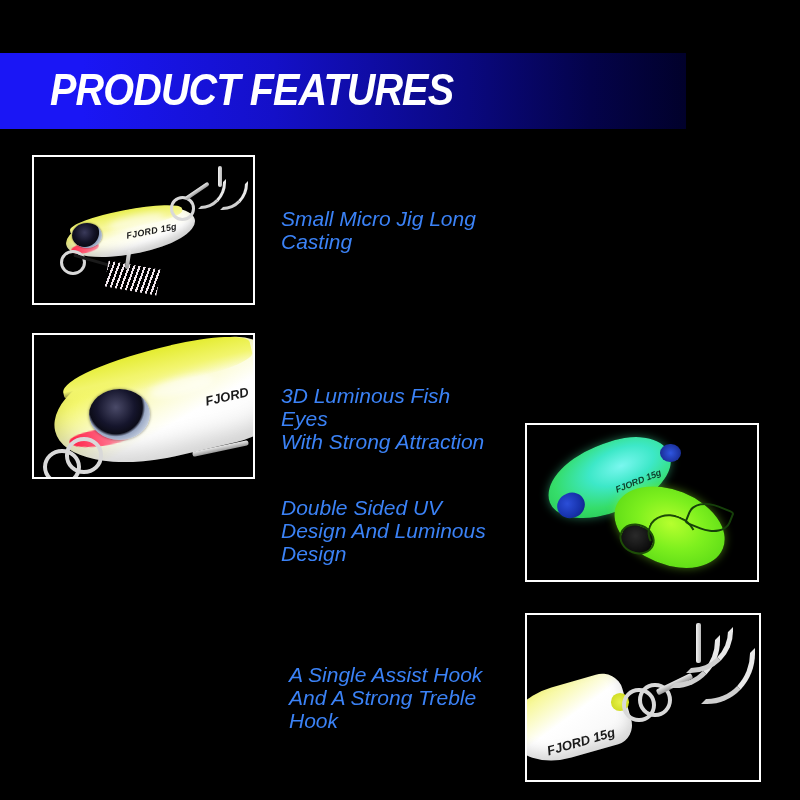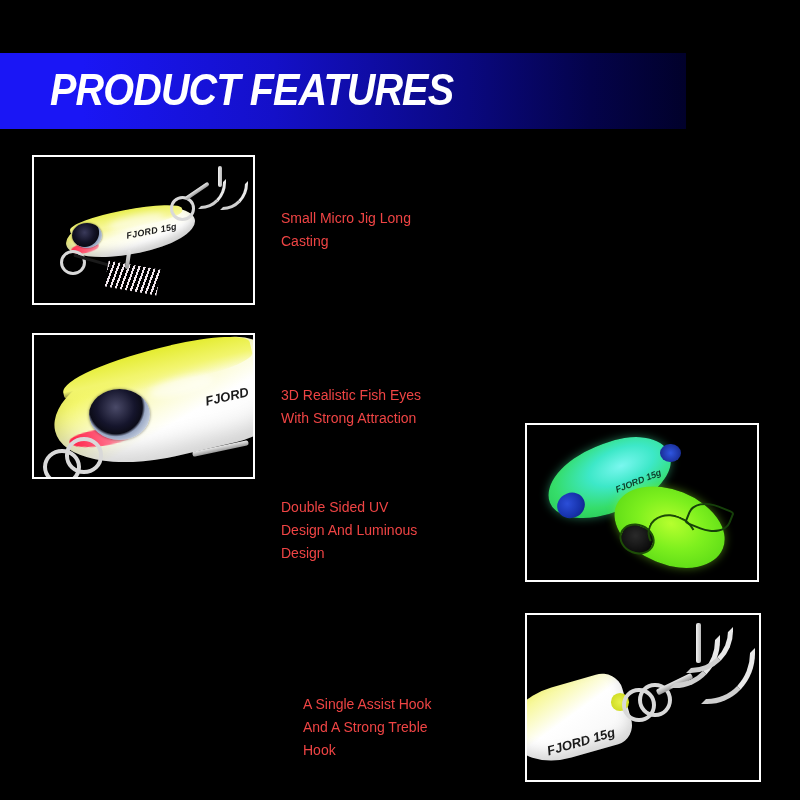--- a/index.html
+++ b/index.html
@@ -17,22 +17,22 @@
     font-size:45px;line-height:58px;font-weight:bold;font-style:italic;
     color:#ffffff;letter-spacing:-1px;
     transform:scaleX(.88);transform-origin:left center;
     white-space:nowrap;
   }
   
   .frame{position:absolute;border:2px solid #ffffff;background:#000;overflow:hidden;}
   .photo{position:absolute;inset:0;background:#000;}
   
   .feature-text{
-    position:absolute;color:#ef4444;
-    font-size:14px;line-height:23px;white-space:pre-line;
+    position:absolute;color:#3b82f6;font-style:italic;
+    font-size:21px;line-height:23px;white-space:pre-line;
   }
   
   .lure-body{position:absolute;border-radius:50% 48% 46% 50%/50% 50% 50% 50%;}
   .shine{position:absolute;border-radius:50%;background:rgba(255,255,255,.55);filter:blur(3px);}
   .eye{position:absolute;border-radius:50%;}
   .wire{position:absolute;background:linear-gradient(180deg,#e8e8e8,#9a9a9a);border-radius:2px;}
   .ring{position:absolute;border-radius:50%;border:3px solid #d9d9d9;}
   
   #p1 .body{
     left:14%;top:36%;width:60%;height:30%;
@@ -167,41 +167,41 @@
     <div class="redthroat"></div>
     <div class="shine" style="left:52%;top:30%;width:30%;height:12%;transform:rotate(-13deg);"></div>
     <div class="eye"></div>
     <div class="brand">FJORD</div>
     <div class="ring" style="left:14%;top:72%;width:14%;height:20%;border-width:4px;"></div>
     <div class="ring" style="left:4%;top:80%;width:14%;height:20%;border-width:4px;"></div>
     <div class="wire" style="right:2%;top:78%;width:26%;height:5px;transform:rotate(-12deg);"></div>
   </div>
 </div>
 
-<div class="feature-text" style="left:281px;top:384px;width:220px;">3D Realistic Fish Eyes
+<div class="feature-text" style="left:281px;top:384px;width:220px;">3D Luminous Fish Eyes
 With Strong Attraction</div>
 
 <div class="feature-text" style="left:281px;top:496px;width:220px;">Double Sided UV
 Design And Luminous
 Design</div>
 
 <div class="frame" id="p3" style="left:525px;top:423px;width:230px;height:155px;">
   <div class="photo">
     <div class="uv1"></div>
     <div class="uv1eye"></div>
     <div class="uv1tip"></div>
     <div class="uv1brand">FJORD 15g</div>
     <div class="uv2"></div>
     <div class="uv2eye"></div>
     <div class="uv2gill"></div>
     <div class="uv2fin"></div>
   </div>
 </div>
 
-<div class="feature-text" style="left:289px;top:693px;width:220px;margin-left:14px;">A Single Assist Hook
+<div class="feature-text" style="left:289px;top:663px;width:220px;">A Single Assist Hook
 And A Strong Treble
 Hook</div>
 
 <div class="frame" id="p4" style="left:525px;top:613px;width:232px;height:165px;">
   <div class="photo">
     <div class="tail"></div>
     <div class="brand">FJORD 15g</div>
     <div class="nub"></div>
     <div class="ring" style="left:41%;top:44%;width:11%;height:16%;border-width:4px;"></div>
     <div class="ring" style="left:48%;top:41%;width:11%;height:16%;border-width:4px;"></div>

